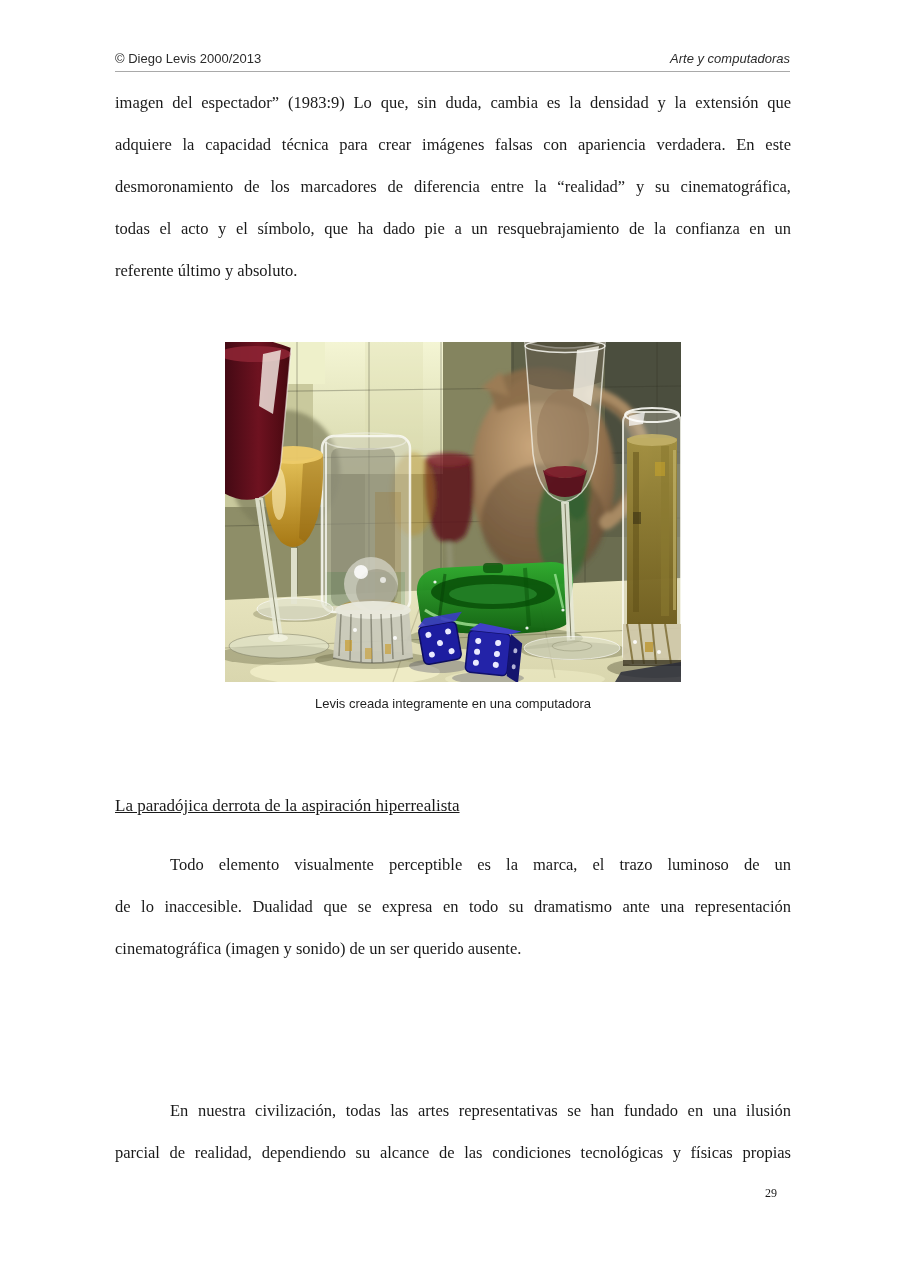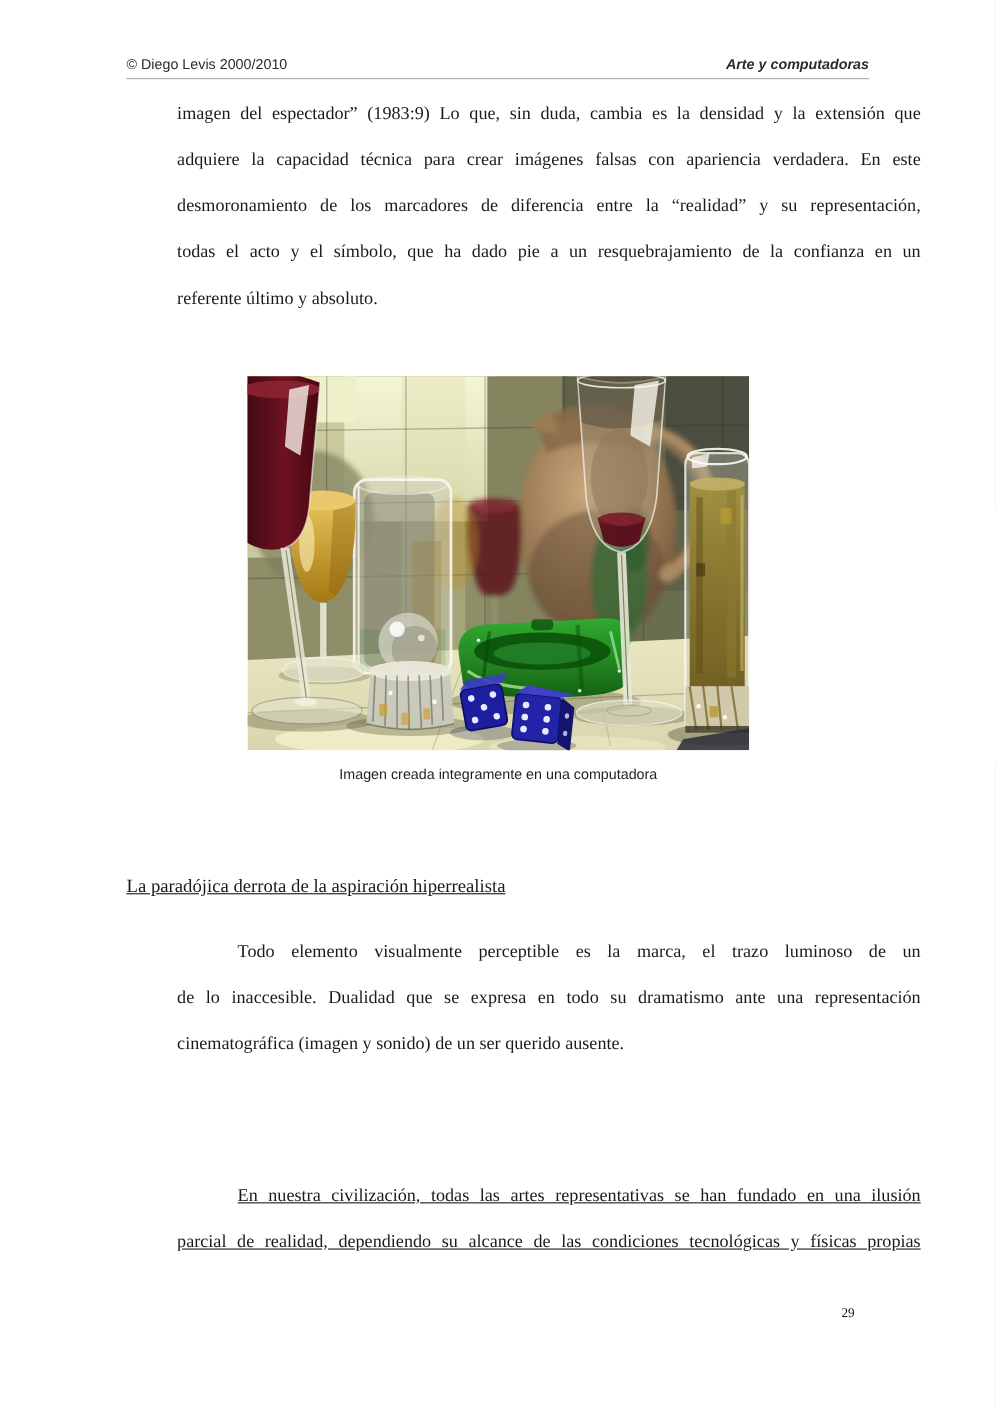--- a/index.html
+++ b/index.html
@@ -1,46 +1,46 @@
 <!DOCTYPE html>
 <html><head>
 <meta charset="utf-8">
 <style>
   html,body{margin:0;padding:0;background:#e9e9e9;}
   #page{position:relative;width:905px;height:1280px;background:#ffffff;margin:0 auto;
         font-family:"Liberation Serif","DejaVu Serif",serif;color:#1a1a1a;overflow:hidden;}
   .abs{position:absolute;}
   .hdr{top:51px;font-family:"Liberation Sans","DejaVu Sans",sans-serif;font-size:13px;color:#2b2b2b;}
   .hdr-left{left:115px;}
-  .hdr-right{right:115px;font-style:italic;font-weight:bold;}
+  .hdr-right{right:115px;font-style:italic;}
   .hdr-rule{left:115px;right:115px;top:71px;border-top:1px solid #a9a9a9;height:0;}
-  .para{left:115px;width:676px;font-size:16.5px;line-height:42px;margin-left:46px;}
+  .para{left:115px;width:676px;font-size:16.5px;line-height:42px;}
   .para .line{text-align:justify;text-align-last:justify;white-space:normal;}
   .para .line.last{text-align-last:left;}
   .para .line.indent{text-indent:55px;}
   .figure{left:225px;top:342px;width:456px;height:340px;}
   .figure svg{display:block;}
   .caption{left:115px;top:696px;width:676px;text-align:center;
            font-family:"Liberation Sans","DejaVu Sans",sans-serif;font-size:13px;color:#1f1f1f;}
   .heading{left:115px;top:796px;width:676px;font-size:17px;font-weight:normal;text-decoration:underline;}
   .pagenum{right:128px;top:1186px;font-size:12px;}
 </style>
 </head>
 <body>
 
 <div id="page">
 
-  <div class="abs hdr hdr-left">© Diego Levis 2000/2010</div>
+  <div class="abs hdr hdr-left">© Diego Levis 2000/2013</div>
   <div class="abs hdr hdr-right">Arte y computadoras</div>
   <div class="abs hdr-rule"></div>
 
   <div class="abs para" style="top:82px;">
     <div class="line">imagen del espectador” (1983:9) Lo que, sin duda, cambia es la densidad y la extensión que</div>
     <div class="line">adquiere la capacidad técnica para crear  imágenes falsas con apariencia verdadera. En este</div>
-    <div class="line">desmoronamiento de los marcadores de diferencia entre la “realidad” y su representación,</div>
+    <div class="line">desmoronamiento de los marcadores de diferencia entre la “realidad” y su cinematográfica,</div>
     <div class="line">todas el acto y el símbolo, que ha dado pie a un resquebrajamiento de la confianza en un</div>
     <div class="line last">referente último y absoluto.</div>
   </div>
 
   <div class="abs figure">
     <svg width="456" height="340" viewBox="0 0 456 340">
       <defs>
         <linearGradient id="wallBright" x1="0" y1="0" x2="0" y2="1">
           <stop offset="0" stop-color="#f4f5d4"></stop>
             <stop offset="1" stop-color="#d6d7ab"></stop>
@@ -247,30 +247,30 @@
           <line x1="440" y1="282" x2="446" y2="322"></line>
       </g>
       <circle cx="410" cy="300" r="2" fill="#ffffff" opacity="0.9"></circle>
       <circle cx="434" cy="310" r="2" fill="#ffffff" opacity="0.9"></circle>
       <rect x="420" y="300" width="8" height="10" fill="#b98f1e" opacity="0.7"></rect>
       <rect x="398" y="318" width="58" height="6" fill="#3a3420" opacity="0.8"></rect>
       <polygon points="390,340 456,340 456,320 396,330" fill="#2a2d38" opacity="0.85"></polygon>
     </svg>
   </div>
 
-  <div class="abs caption">Imagen creada integramente en una computadora</div>
+  <div class="abs caption">Levis creada integramente en una computadora</div>
 
   <div class="abs heading">La paradójica derrota de la aspiración hiperrealista</div>
 
   <div class="abs para" style="top:844px;">
     <div class="line indent">Todo elemento visualmente perceptible es la marca, el trazo luminoso de un</div>
     <div class="line">de lo inaccesible. Dualidad que se expresa en todo su dramatismo ante una representación</div>
     <div class="line last">cinematográfica (imagen y sonido) de un ser querido ausente.</div>
   </div>
 
-  <div class="abs para" style="top:1066px;text-decoration:underline;">
+  <div class="abs para" style="top:1090px;">
     <div class="line indent">En nuestra civilización, todas las artes representativas se han fundado en una ilusión</div>
     <div class="line">parcial  de realidad, dependiendo su alcance de las condiciones tecnológicas y físicas propias</div>
   </div>
 
   <div class="abs pagenum">29</div>
 
 </div>
 
 </body></html>

